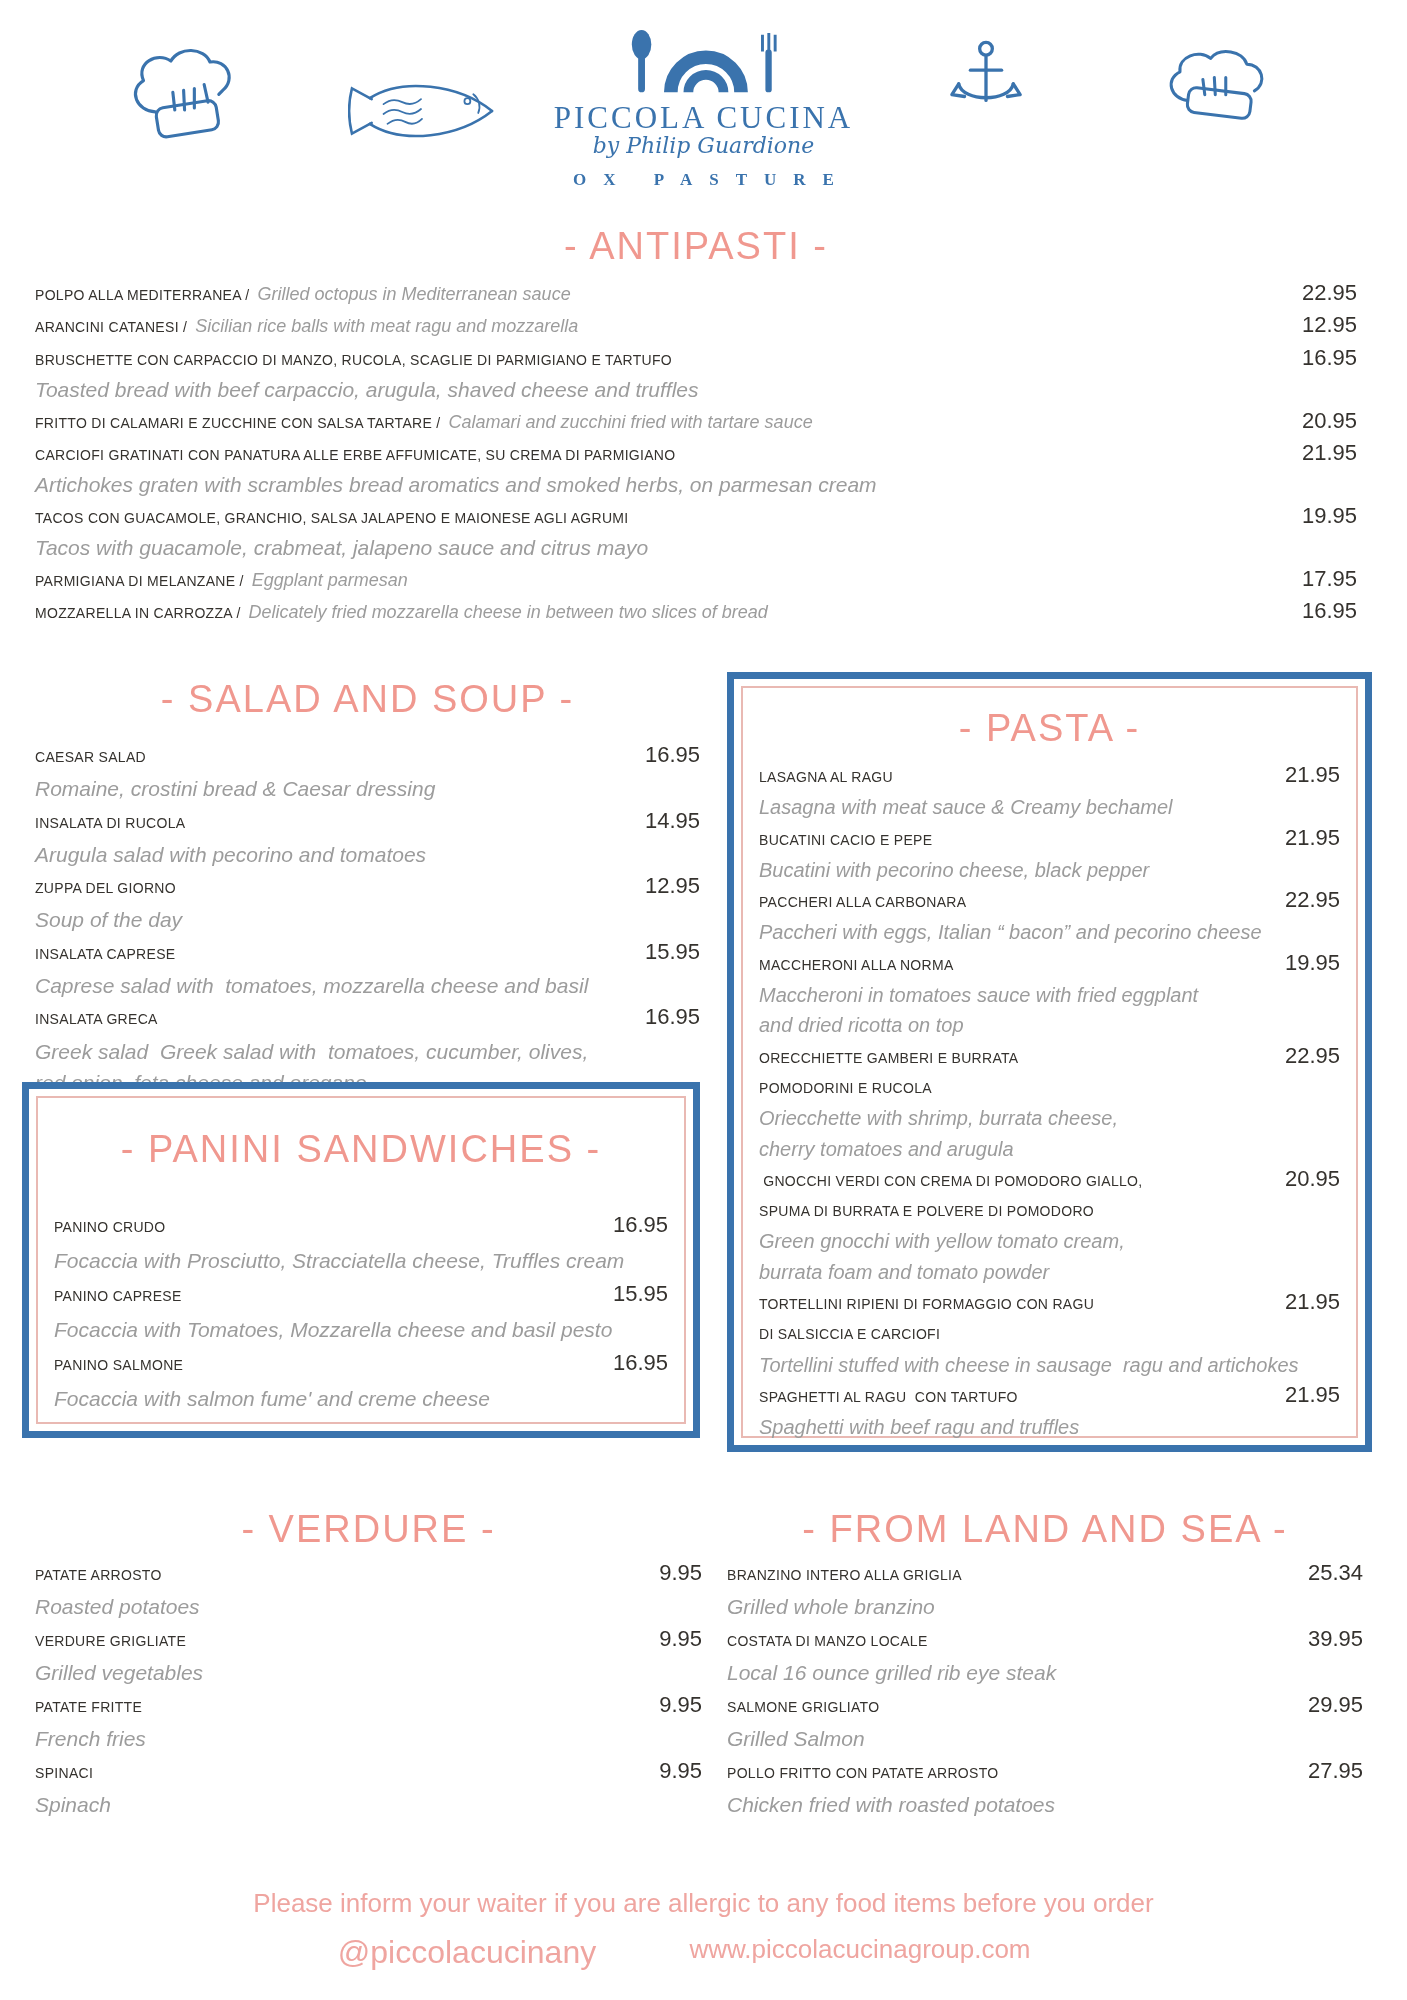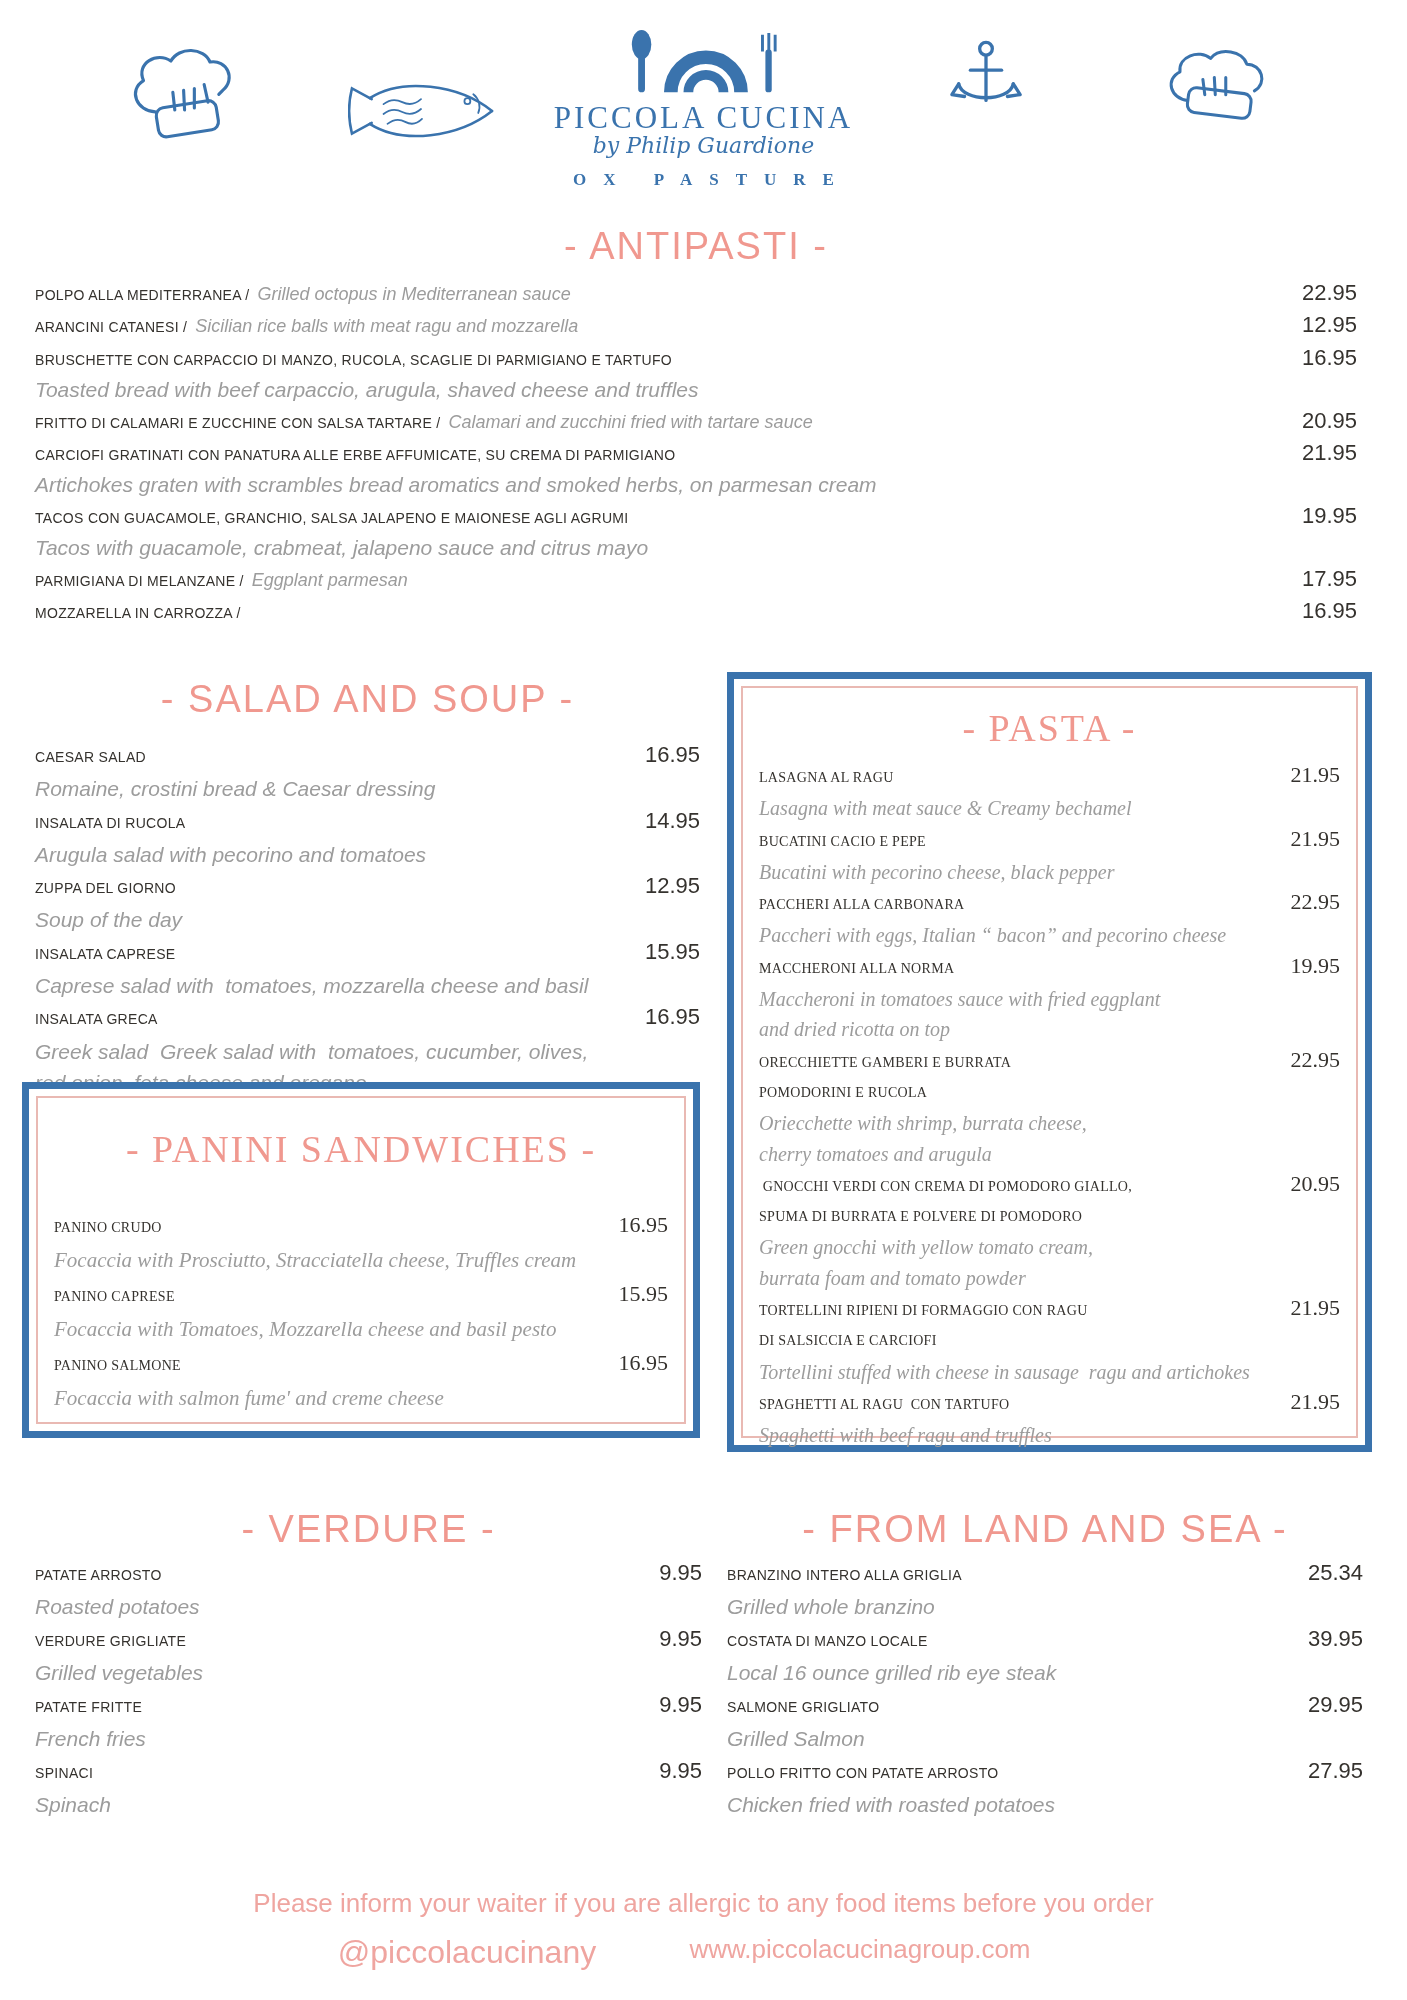--- a/index.html
+++ b/index.html
@@ -29,21 +29,21 @@
   .mdesc{color:var(--gray);font-style:italic;font-size:21px;white-space:pre;}
   .mprice{color:var(--ink);font-size:22px;margin-left:auto;padding-left:12px;}
 
   .rows-antipasti .mrow{line-height:30.4px;}
   .rows-salad .mrow{line-height:31.3px;}
   .rows-pasta .mrow{line-height:30.3px;}
   .rows-pasta .minline,.rows-pasta .mdesc{font-size:20px;}
   .rows-panini .mrow{line-height:33px;}
   .rows-verdure .mrow{line-height:32px;}
 
-  .box{position:absolute;box-sizing:border-box;border:7px solid var(--blue);background:#fff;font-family:Liberation Serif, serif;}
+  .box{position:absolute;box-sizing:border-box;border:7px solid var(--blue);background:#fff;}
   .box-inner{position:absolute;inset:7px;border:2px solid var(--innerpink);padding:0 16px;box-sizing:border-box;}
 
   .sec-antipasti{left:35px;top:220px;width:1322px;}
   .sec-antipasti .sec-title{margin-bottom:6px;}
   .sec-salad{left:35px;top:673px;width:665px;}
   .sec-salad .sec-title{margin-bottom:14px;}
   .box-pasta{left:727px;top:672px;width:645px;height:780px;}
   .box-pasta .sec-title{margin-top:16px;line-height:48px;margin-bottom:8px;}
   .box-panini{left:22px;top:1082px;width:678px;height:356px;}
   .box-panini .sec-title{margin-top:26px;line-height:50px;margin-bottom:34px;}
@@ -188,20 +188,21 @@
 
         <div class="mrow r-name">
           <span class="mname">PARMIGIANA DI MELANZANE /</span>
           <span class="minline">Eggplant parmesan</span>
 
           <span class="mprice">17.95</span>
         </div>
 
         <div class="mrow r-name">
           <span class="mname">MOZZARELLA IN CARROZZA /</span>
+          <span class="minline">Delicately fried mozzarella cheese in between two slices of bread</span>
 
           <span class="mprice">16.95</span>
         </div>
       </div>
   </div>
 
   <div class="sec sec-salad">
     <div class="sec-title">- SALAD AND SOUP -</div>
     <div class="rows-salad">
 

